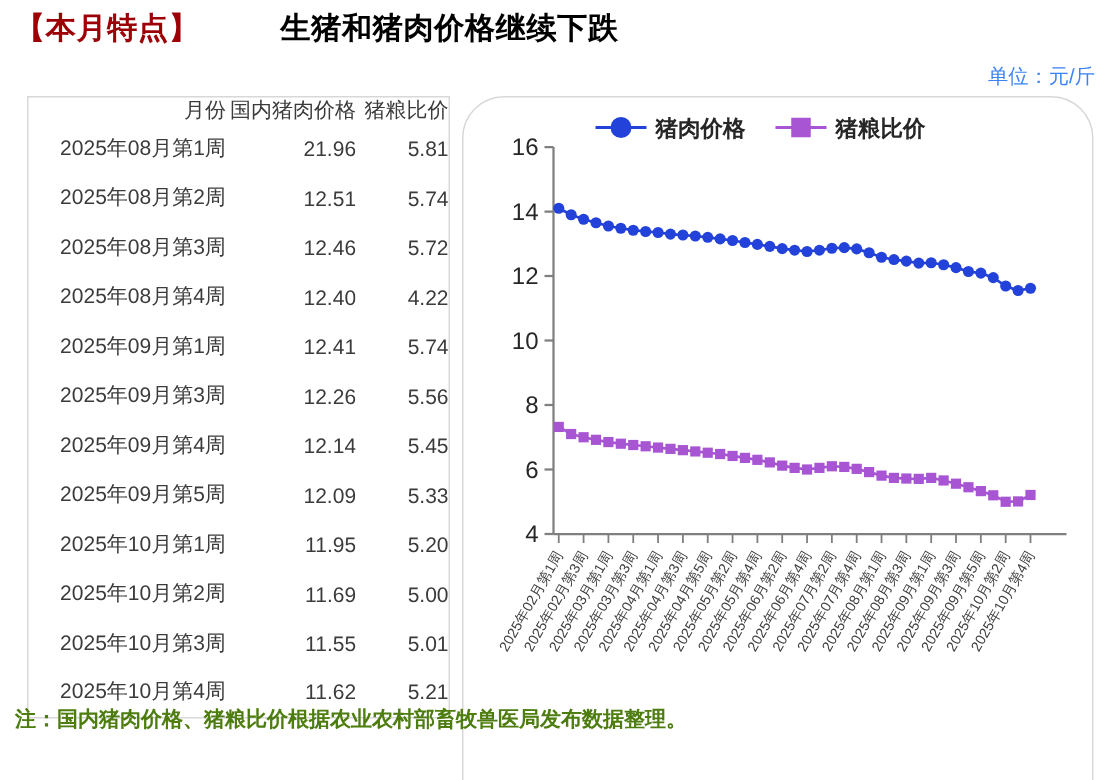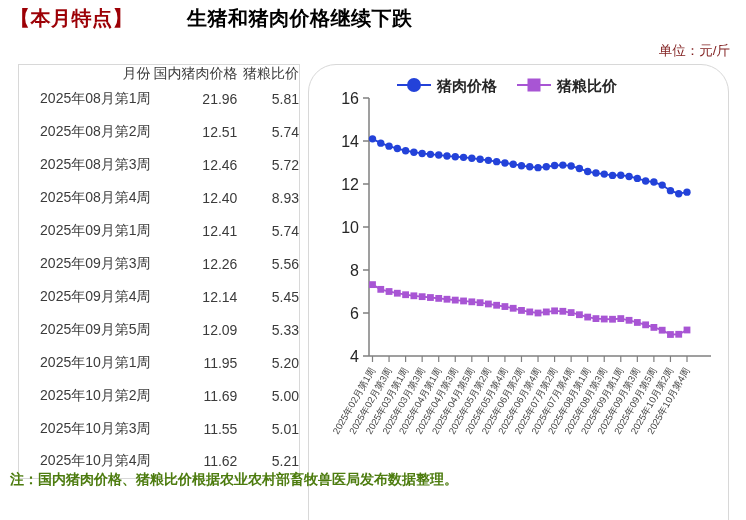--- a/index.html
+++ b/index.html
@@ -1,21 +1,21 @@
 <!DOCTYPE html>
 <html><head>
 <meta charset="utf-8">
 <style>
   html,body{margin:0;padding:0;}
   body{width:746px;height:520px;background:#ffffff;position:relative;overflow:hidden;
        font-family:"Liberation Sans",sans-serif;color:#000;}
   .title{position:absolute;left:10px;top:5px;font-size:20px;font-weight:700;letter-spacing:.5px;}
   .title-accent{color:#9c0006;}
   .title-main{color:#000;margin-left:48px;}
-  .unit{position:absolute;right:16px;top:42px;font-size:13.5px;color:#7f1d1d;}
+  .unit{position:absolute;right:16px;top:42px;font-size:13.5px;color:#3b82f6;}
   .panel{position:absolute;top:64px;background:#fff;border:1px solid #d8d8d8;box-sizing:border-box;}
   .table-panel{left:18px;width:282px;height:415px;}
   .chart-panel{left:308px;width:421px;height:490px;border-radius:28px;}
   table{width:100%;height:100%;border-collapse:collapse;table-layout:fixed;}
   th,td{font-size:14px;color:#3b3b3b;text-align:right;padding:0;font-weight:400;
         white-space:nowrap;overflow:hidden;}
   .footnote{position:absolute;left:10px;top:471px;font-size:14px;color:#4d7c0f;
             font-family:"Liberation Serif",serif;font-weight:bold;}
   svg{display:block;}
 </style>
@@ -54,21 +54,21 @@
           <td>5.74</td>
         </tr>
         <tr>
           <td>2025年08月第3周</td>
           <td>12.46</td>
           <td>5.72</td>
         </tr>
         <tr>
           <td>2025年08月第4周</td>
           <td>12.40</td>
-          <td>8.93</td>
+          <td>4.22</td>
         </tr>
         <tr>
           <td>2025年09月第1周</td>
           <td>12.41</td>
           <td>5.74</td>
         </tr>
         <tr>
           <td>2025年09月第3周</td>
           <td>12.26</td>
           <td>5.56</td>

